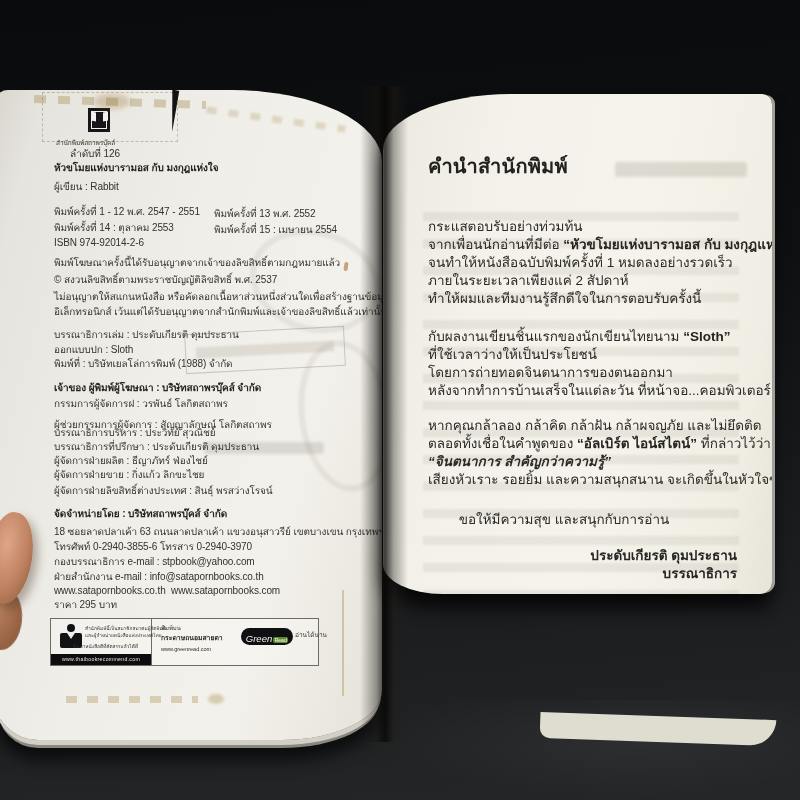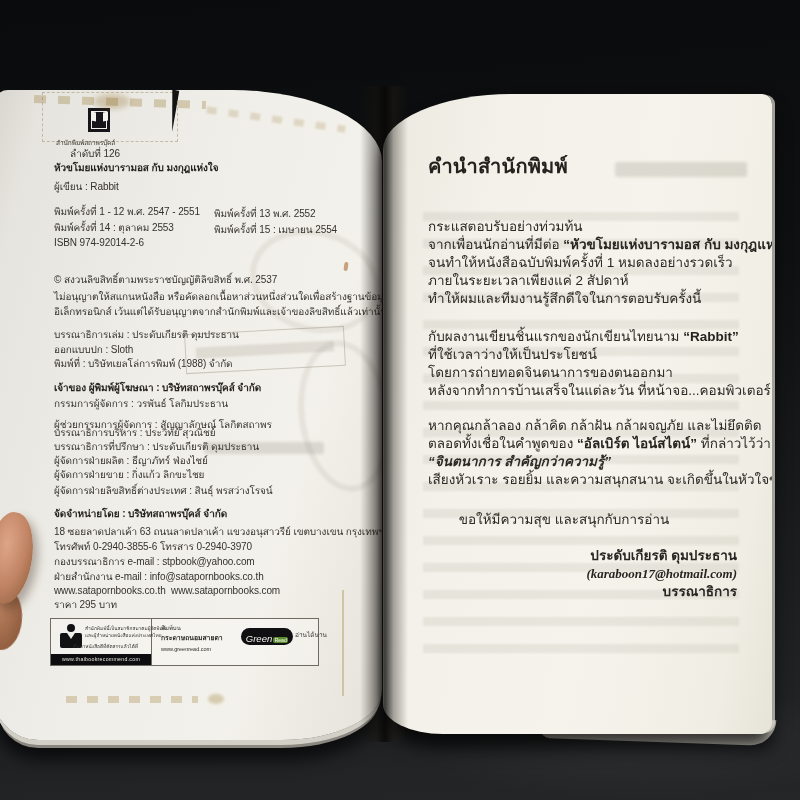--- a/index.html
+++ b/index.html
@@ -12,21 +12,21 @@
     background:radial-gradient(ellipse at 60% 40%,rgba(255,255,255,0.05),transparent 70%);}
   
   .page{position:absolute;overflow:hidden;}
   .page-left{
     left:-6px;top:90px;width:388px;height:650px;z-index:10;
     background:linear-gradient(105deg,#d8d5ce 0%,#e6e4de 9%,#f0eee8 42%,#f3f1eb 72%,#e7e4dc 96%);
     border-radius:14px 150px 100px 44px / 14px 72px 50px 44px;
     box-shadow:0 6px 0 -1px #d2cfc7,0 11px 0 -3px #8a8780,0 20px 16px rgba(0,0,0,0.65);
   }
   .page-right{
-    left:383px;top:94px;width:389px;height:640px;z-index:10;
+    left:383px;top:94px;width:389px;height:500px;z-index:10;
     background:linear-gradient(100deg,#ebe9df 0%,#f3f1e9 26%,#f5f3eb 58%,#f0eee4 88%,#e6e3d8 100%);
     border-radius:130px 10px 12px 60px / 56px 10px 12px 30px;
     box-shadow:4px 0 0 -1px rgba(225,222,212,0.7),0 14px 18px rgba(0,0,0,0.78);
   }
   .under-right{position:absolute;left:540px;top:716px;width:236px;height:26px;z-index:8;
     background:#dfdcd0;border-radius:0 0 26px 10px;transform:rotate(2deg);}
   .gutter{position:absolute;left:360px;top:86px;width:48px;height:656px;z-index:30;pointer-events:none;
     background:linear-gradient(to right,rgba(15,13,11,0) 0%,rgba(25,22,18,0.42) 34%,rgba(8,7,6,0.78) 52%,rgba(35,31,26,0.38) 70%,rgba(15,13,11,0) 100%);}
   
   .lp-line{position:absolute;white-space:pre;font-size:10px;line-height:14px;color:#34322d;letter-spacing:-0.1px;z-index:3;}
@@ -124,30 +124,31 @@
   <div class="lp-line" style="left:56px;top:57px;margin-left:20px;">ลำดับที่ 126</div>
   <div class="lp-line b" style="left:60px;top:71px;font-size:10px;">หัวขโมยแห่งบารามอส กับ มงกุฎแห่งใจ</div>
   <div class="lp-line" style="left:60px;top:90px;">ผู้เขียน : Rabbit</div>
 
   <div class="lp-line" style="left:60px;top:115px;">พิมพ์ครั้งที่ 1 - 12 พ.ศ. 2547 - 2551</div>
   <div class="lp-line" style="left:60px;top:131px;">พิมพ์ครั้งที่ 14 : ตุลาคม 2553</div>
   <div class="lp-line" style="left:220px;top:117px;">พิมพ์ครั้งที่ 13 พ.ศ. 2552</div>
   <div class="lp-line" style="left:220px;top:133px;">พิมพ์ครั้งที่ 15 : เมษายน 2554</div>
   <div class="lp-line" style="left:60px;top:146px;">ISBN 974-92014-2-6</div>
 
+  <div class="lp-line" style="left:60px;top:166px;">พิมพ์โฆษณาครั้งนี้ได้รับอนุญาตจากเจ้าของลิขสิทธิ์ตามกฎหมายแล้ว</div>
   <div class="lp-line" style="left:60px;top:183px;">© สงวนลิขสิทธิ์ตามพระราชบัญญัติลิขสิทธิ์ พ.ศ. 2537</div>
   <div class="lp-line" style="left:60px;top:200px;">ไม่อนุญาตให้สแกนหนังสือ หรือคัดลอกเนื้อหาส่วนหนึ่งส่วนใดเพื่อสร้างฐานข้อมูล</div>
   <div class="lp-line" style="left:60px;top:215px;">อิเล็กทรอนิกส์ เว้นแต่ได้รับอนุญาตจากสำนักพิมพ์และเจ้าของลิขสิทธิ์แล้วเท่านั้น</div>
 
   <div class="lp-line" style="left:60px;top:238px;">บรรณาธิการเล่ม : ประดับเกียรติ ดุมประธาน</div>
   <div class="lp-line" style="left:60px;top:253px;">ออกแบบปก : Sloth</div>
   <div class="lp-line" style="left:60px;top:267px;">พิมพ์ที่ : บริษัทเยลโล่การพิมพ์ (1988) จำกัด</div>
 
   <div class="lp-line b" style="left:60px;top:291px;">เจ้าของ ผู้พิมพ์ผู้โฆษณา : บริษัทสถาพรบุ๊คส์ จำกัด</div>
-  <div class="lp-line" style="left:60px;top:307px;">กรรมการผู้จัดการ : วรพันธ์ โลกิมประธาน</div>
+  <div class="lp-line" style="left:60px;top:307px;">กรรมการผู้จัดการฝ : วรพันธ์ โลกิตสถาพร</div>
   <div class="lp-line" style="left:60px;top:328px;text-align:center;">ผู้ช่วยกรรมการผู้จัดการ : สัญญาลักษณ์ โลกิตสถาพร</div>
   <div class="lp-line" style="left:60px;top:336px;">บรรณาธิการบริหาร : ประวิทย์ สุวณิชย์</div>
   <div class="lp-line" style="left:60px;top:350px;">บรรณาธิการที่ปรึกษา : ประดับเกียรติ ดุมประธาน</div>
   <div class="lp-line" style="left:60px;top:364px;">ผู้จัดการฝ่ายผลิต : ธีญาภัทร์ ฟ่องไชย์</div>
   <div class="lp-line" style="left:60px;top:378px;">ผู้จัดการฝ่ายขาย : กิ่งแก้ว ลิกขะไชย</div>
   <div class="lp-line" style="left:60px;top:394px;">ผู้จัดการฝ่ายลิขสิทธิ์ต่างประเทศ : สินธุ์ พรสว่างโรจน์</div>
 
   <div class="lp-line b" style="left:60px;top:417px;">จัดจำหน่ายโดย : บริษัทสถาพรบุ๊คส์ จำกัด</div>
   <div class="lp-line" style="left:60px;top:435px;">18 ซอยลาดปลาเค้า 63 ถนนลาดปลาเค้า แขวงอนุสาวรีย์ เขตบางเขน กรุงเทพฯ 10220</div>
   <div class="lp-line" style="left:60px;top:450px;">โทรศัพท์ 0-2940-3855-6 โทรสาร 0-2940-3970</div>
@@ -188,39 +189,38 @@
 
   <div class="rp-para" style="top:124px;">
     <div class="rp-line">กระแสตอบรับอย่างท่วมท้น</div>
     <div class="rp-line"><span>จากเพื่อนนักอ่านที่มีต่อ </span><span class="b">“หัวขโมยแห่งบารามอส กับ มงกุฎแห่งใจ”</span></div>
     <div class="rp-line">จนทำให้หนังสือฉบับพิมพ์ครั้งที่ 1 หมดลงอย่างรวดเร็ว</div>
     <div class="rp-line">ภายในระยะเวลาเพียงแค่ 2 สัปดาห์</div>
     <div class="rp-line">ทำให้ผมและทีมงานรู้สึกดีใจในการตอบรับครั้งนี้</div>
   </div>
 
   <div class="rp-para" style="top:234px;">
-    <div class="rp-line"><span>กับผลงานเขียนชิ้นแรกของนักเขียนไทยนาม </span><span class="b">“Rabbit”</span></div>
+    <div class="rp-line"><span>กับผลงานเขียนชิ้นแรกของนักเขียนไทยนาม </span><span class="b">“Sloth”</span></div>
     <div class="rp-line">ที่ใช้เวลาว่างให้เป็นประโยชน์</div>
     <div class="rp-line">โดยการถ่ายทอดจินตนาการของตนออกมา</div>
     <div class="rp-line">หลังจากทำการบ้านเสร็จในแต่ละวัน ที่หน้าจอ...คอมพิวเตอร์</div>
   </div>
 
   <div class="rp-para" style="top:323px;">
     <div class="rp-line">หากคุณกล้าลอง กล้าคิด กล้าฝัน กล้าผจญภัย และไม่ยึดติด</div>
     <div class="rp-line"><span>ตลอดทั้งเชื่อในคำพูดของ </span><span class="b">“อัลเบิร์ต ไอน์สไตน์”</span><span> ที่กล่าวไว้ว่า</span></div>
     <div class="rp-line b" style="font-style:italic;">“จินตนาการ สำคัญกว่าความรู้”</div>
     <div class="rp-line">เสียงหัวเราะ รอยยิ้ม และความสนุกสนาน จะเกิดขึ้นในหัวใจของคุณ</div>
   </div>
 
   <div class="rp-center" style="top:416px;">
     <div class="rp-line" style="display:inline-block;">ขอให้มีความสุข และสนุกกับการอ่าน</div>
   </div>
 
   <div class="rp-sign">
     <div class="rp-line">ประดับเกียรติ ดุมประธาน</div>
-    <div class="rp-line email">(karaboon17@hotmail.com)</div>
     <div class="rp-line">บรรณาธิการ</div>
   </div>
 </div>
 
 <div class="gutter"></div>
 <div class="finger"></div>
 <div class="finger2"></div>
 
 </body></html>

